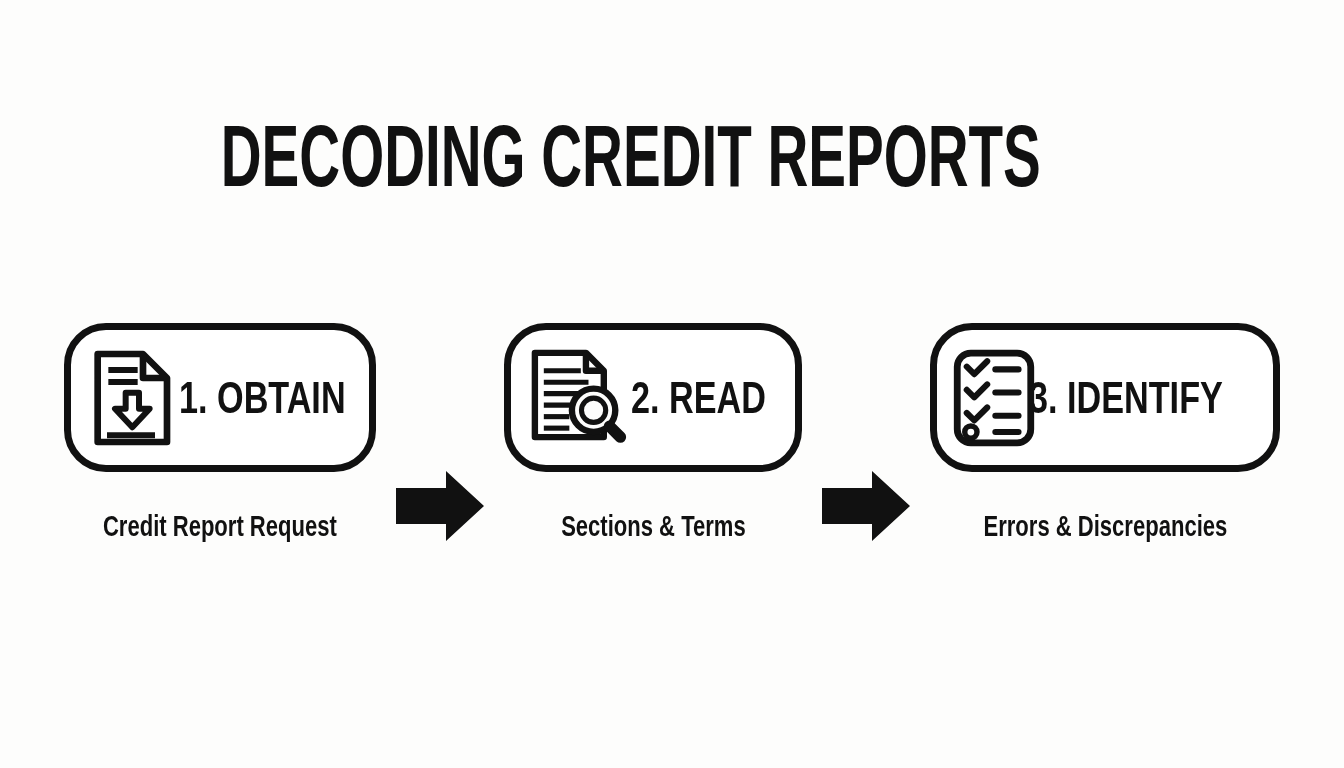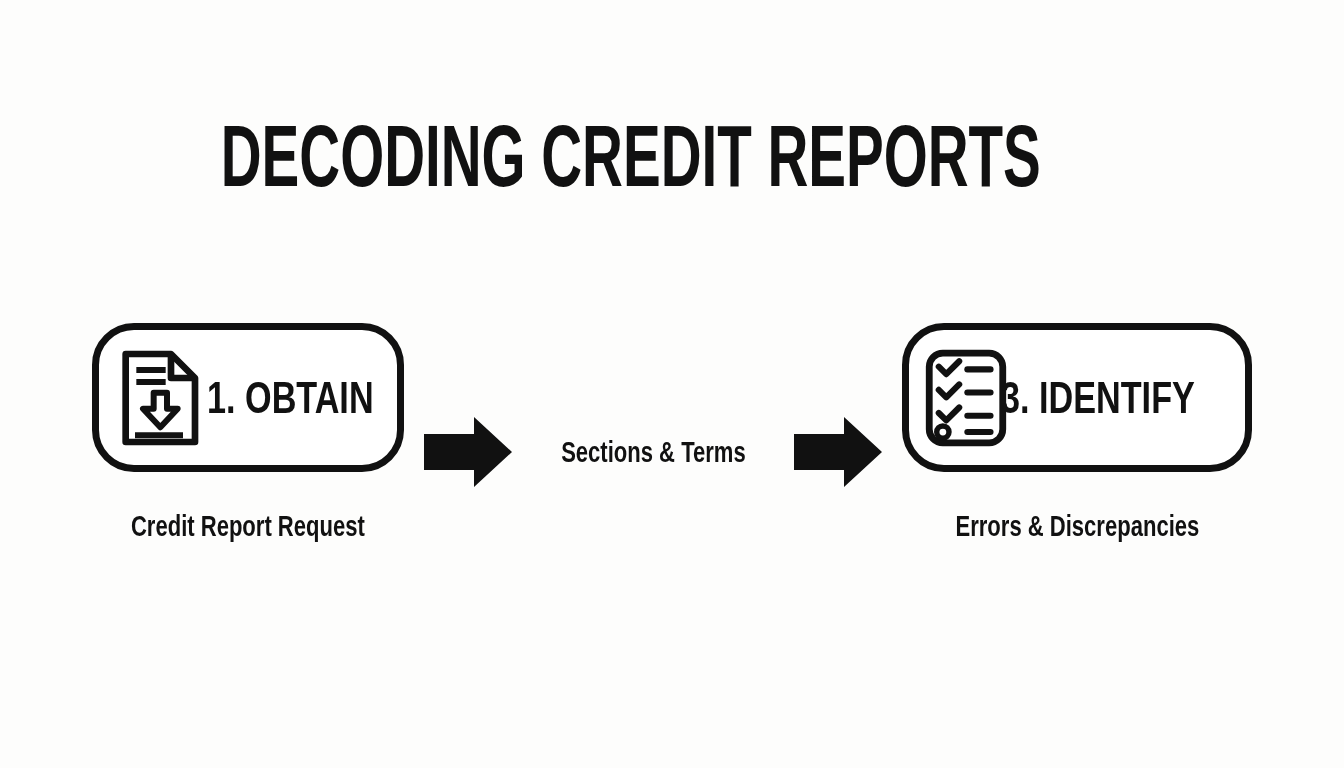--- a/index.html
+++ b/index.html
@@ -30,21 +30,21 @@
     transform-origin: center;
     color: var(--ink, #111111);
   }
   .flow {
     position: absolute;
     top: 323px;
     left: 0;
     width: 1344px;
     display: flex;
     justify-content: center;
-    align-items: center;
+    align-items: flex-end;
     gap: 20px;
   }
   .step {
     display: flex;
     flex-direction: column;
     align-items: center;
   }
   .step-box {
     height: 149px;
     background: #ffffff;
@@ -113,20 +113,38 @@
     <div class="step-caption">Credit Report Request</div>
   </div>
 
   <span class="arrow">
     <svg width="88" height="70" viewBox="0 0 88 70">
       <polygon points="0,17 50,17 50,0 88,35 50,70 50,53 0,53" fill="currentColor"></polygon>
     </svg>
   </span>
 
   <div class="step">
+    <div class="step-box w2">
+      <span class="icon">
+        <svg width="100" height="97" viewBox="0 0 78 76" fill="none" stroke="currentColor">
+          <path d="M6 3 h40 l14 14 v52 h-54 z" stroke-width="5" stroke-linejoin="round"></path>
+          <path d="M46 3 v14 h14" stroke-width="5" stroke-linejoin="round"></path>
+          <line x1="13" y1="17" x2="42" y2="17" stroke-width="4"></line>
+          <line x1="13" y1="26" x2="48" y2="26" stroke-width="4"></line>
+          <line x1="13" y1="35" x2="48" y2="35" stroke-width="4"></line>
+          <line x1="13" y1="44" x2="44" y2="44" stroke-width="4"></line>
+          <line x1="13" y1="53" x2="33" y2="53" stroke-width="4"></line>
+          <line x1="13" y1="62" x2="33" y2="62" stroke-width="4"></line>
+          <circle cx="52" cy="48" r="17" fill="#fdfdfc" stroke-width="5"></circle>
+          <circle cx="52" cy="48" r="9.5" stroke-width="4"></circle>
+          <line x1="64.5" y1="60.5" x2="73" y2="69" stroke-width="9" stroke-linecap="round"></line>
+        </svg>
+      </span>
+      <span class="step-label">2. READ</span>
+    </div>
     <div class="step-caption">Sections &amp; Terms</div>
   </div>
 
   <span class="arrow">
     <svg width="88" height="70" viewBox="0 0 88 70">
       <polygon points="0,17 50,17 50,0 88,35 50,70 50,53 0,53" fill="currentColor"></polygon>
     </svg>
   </span>
 
   <div class="step">

